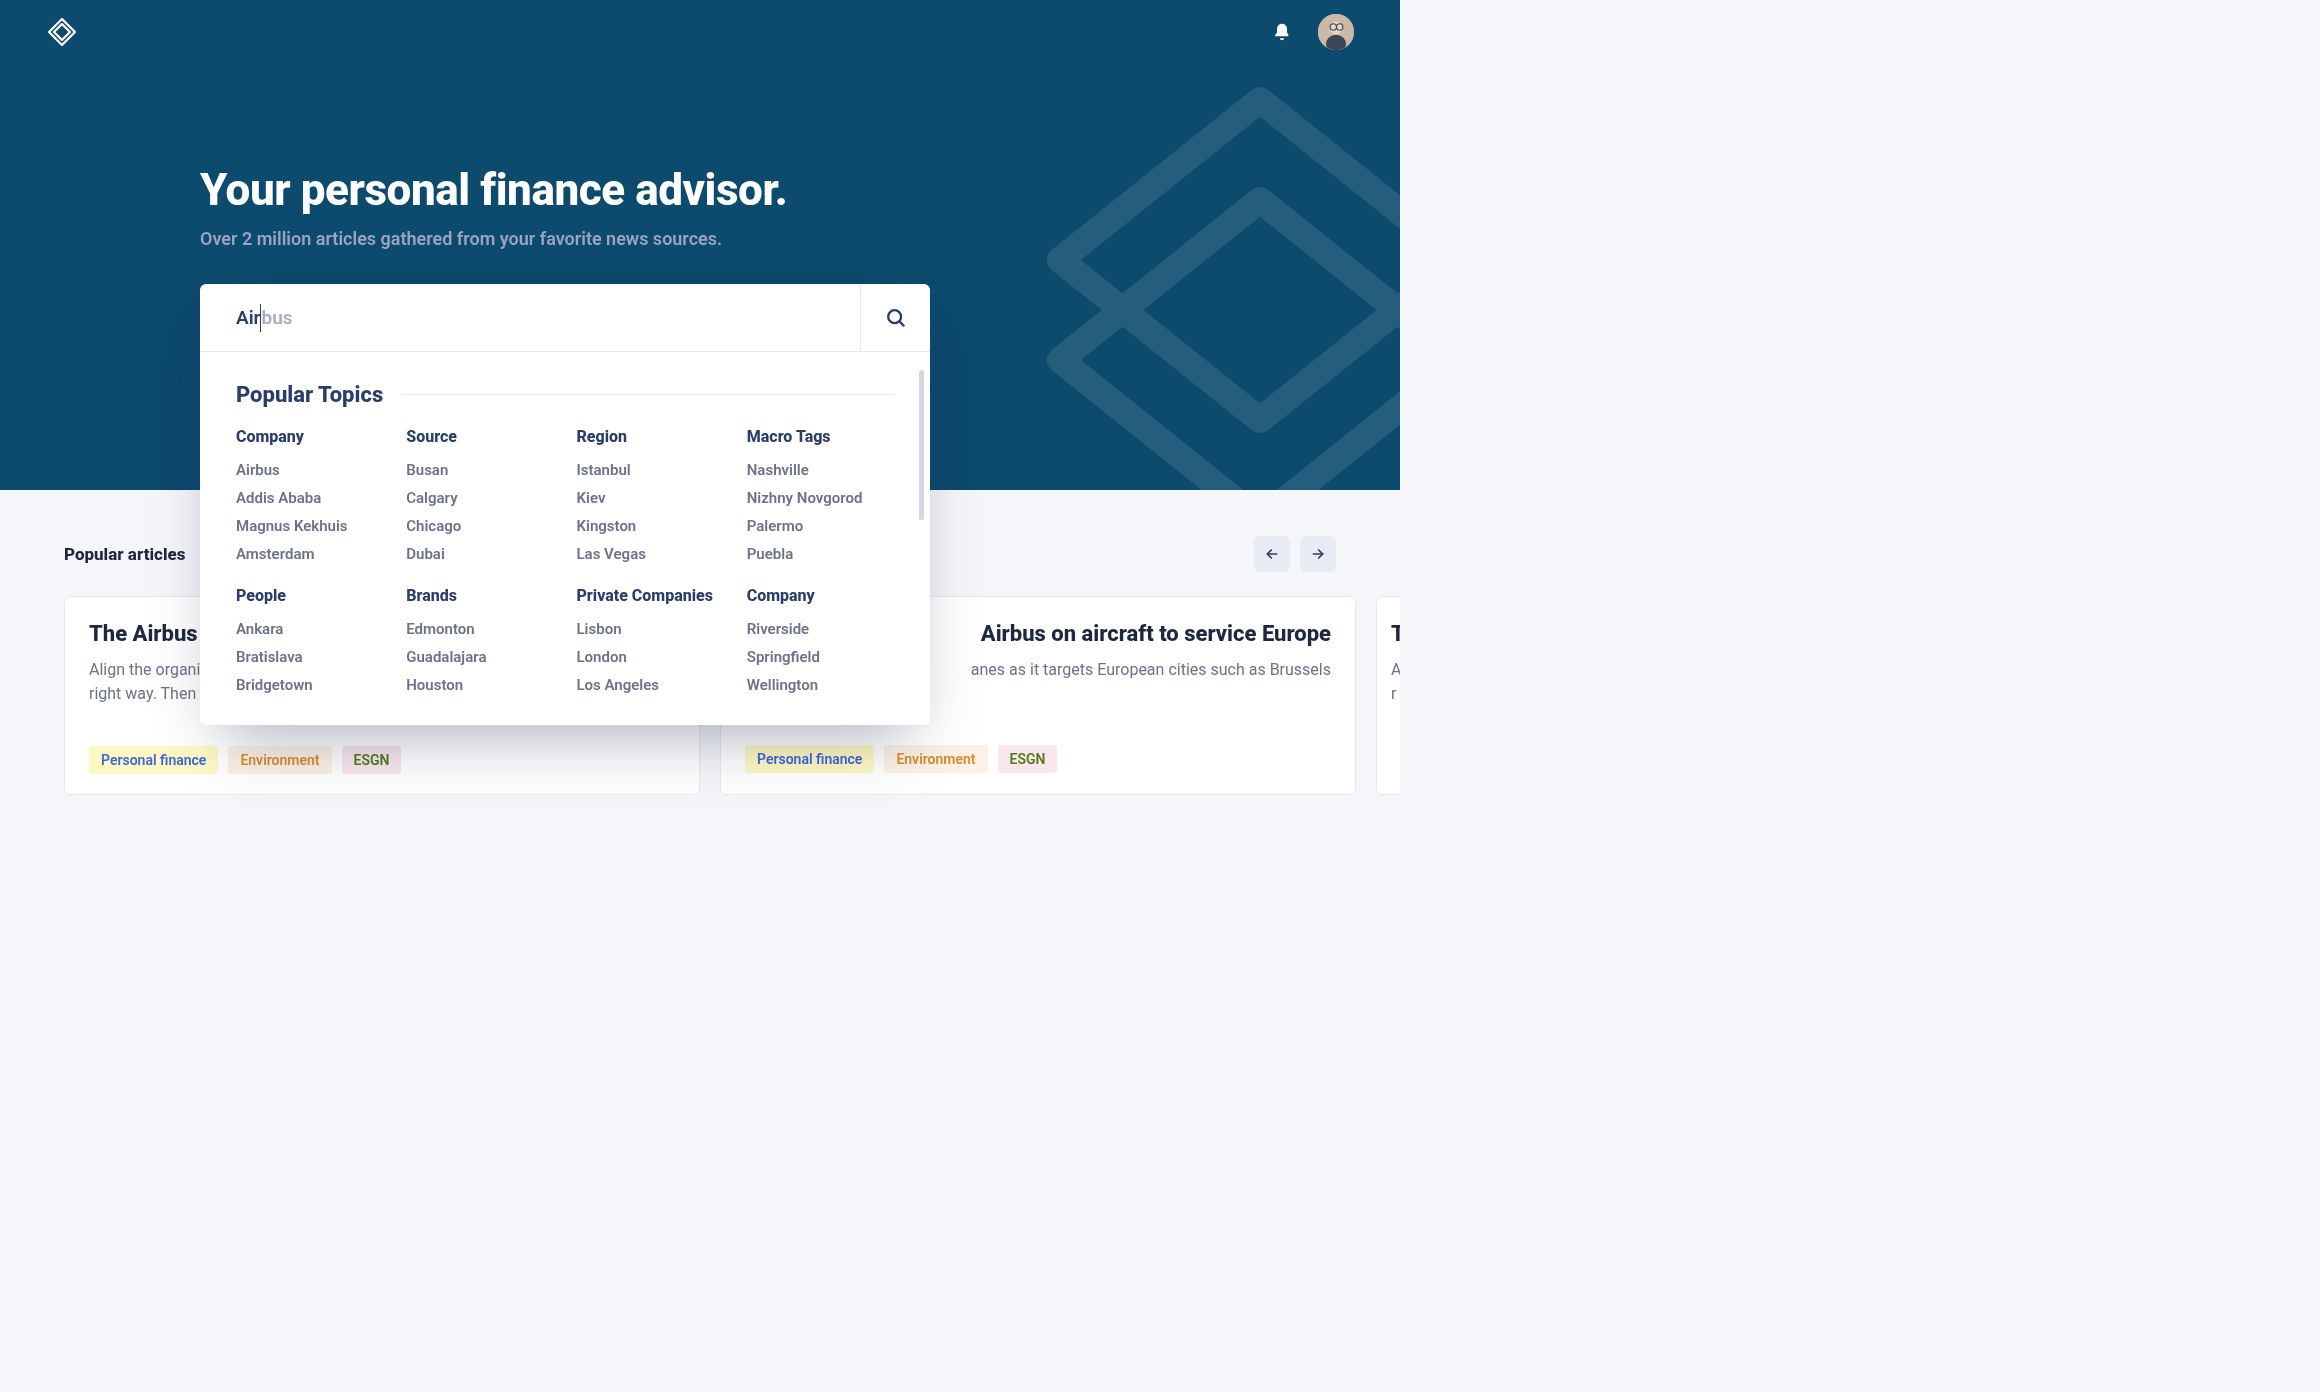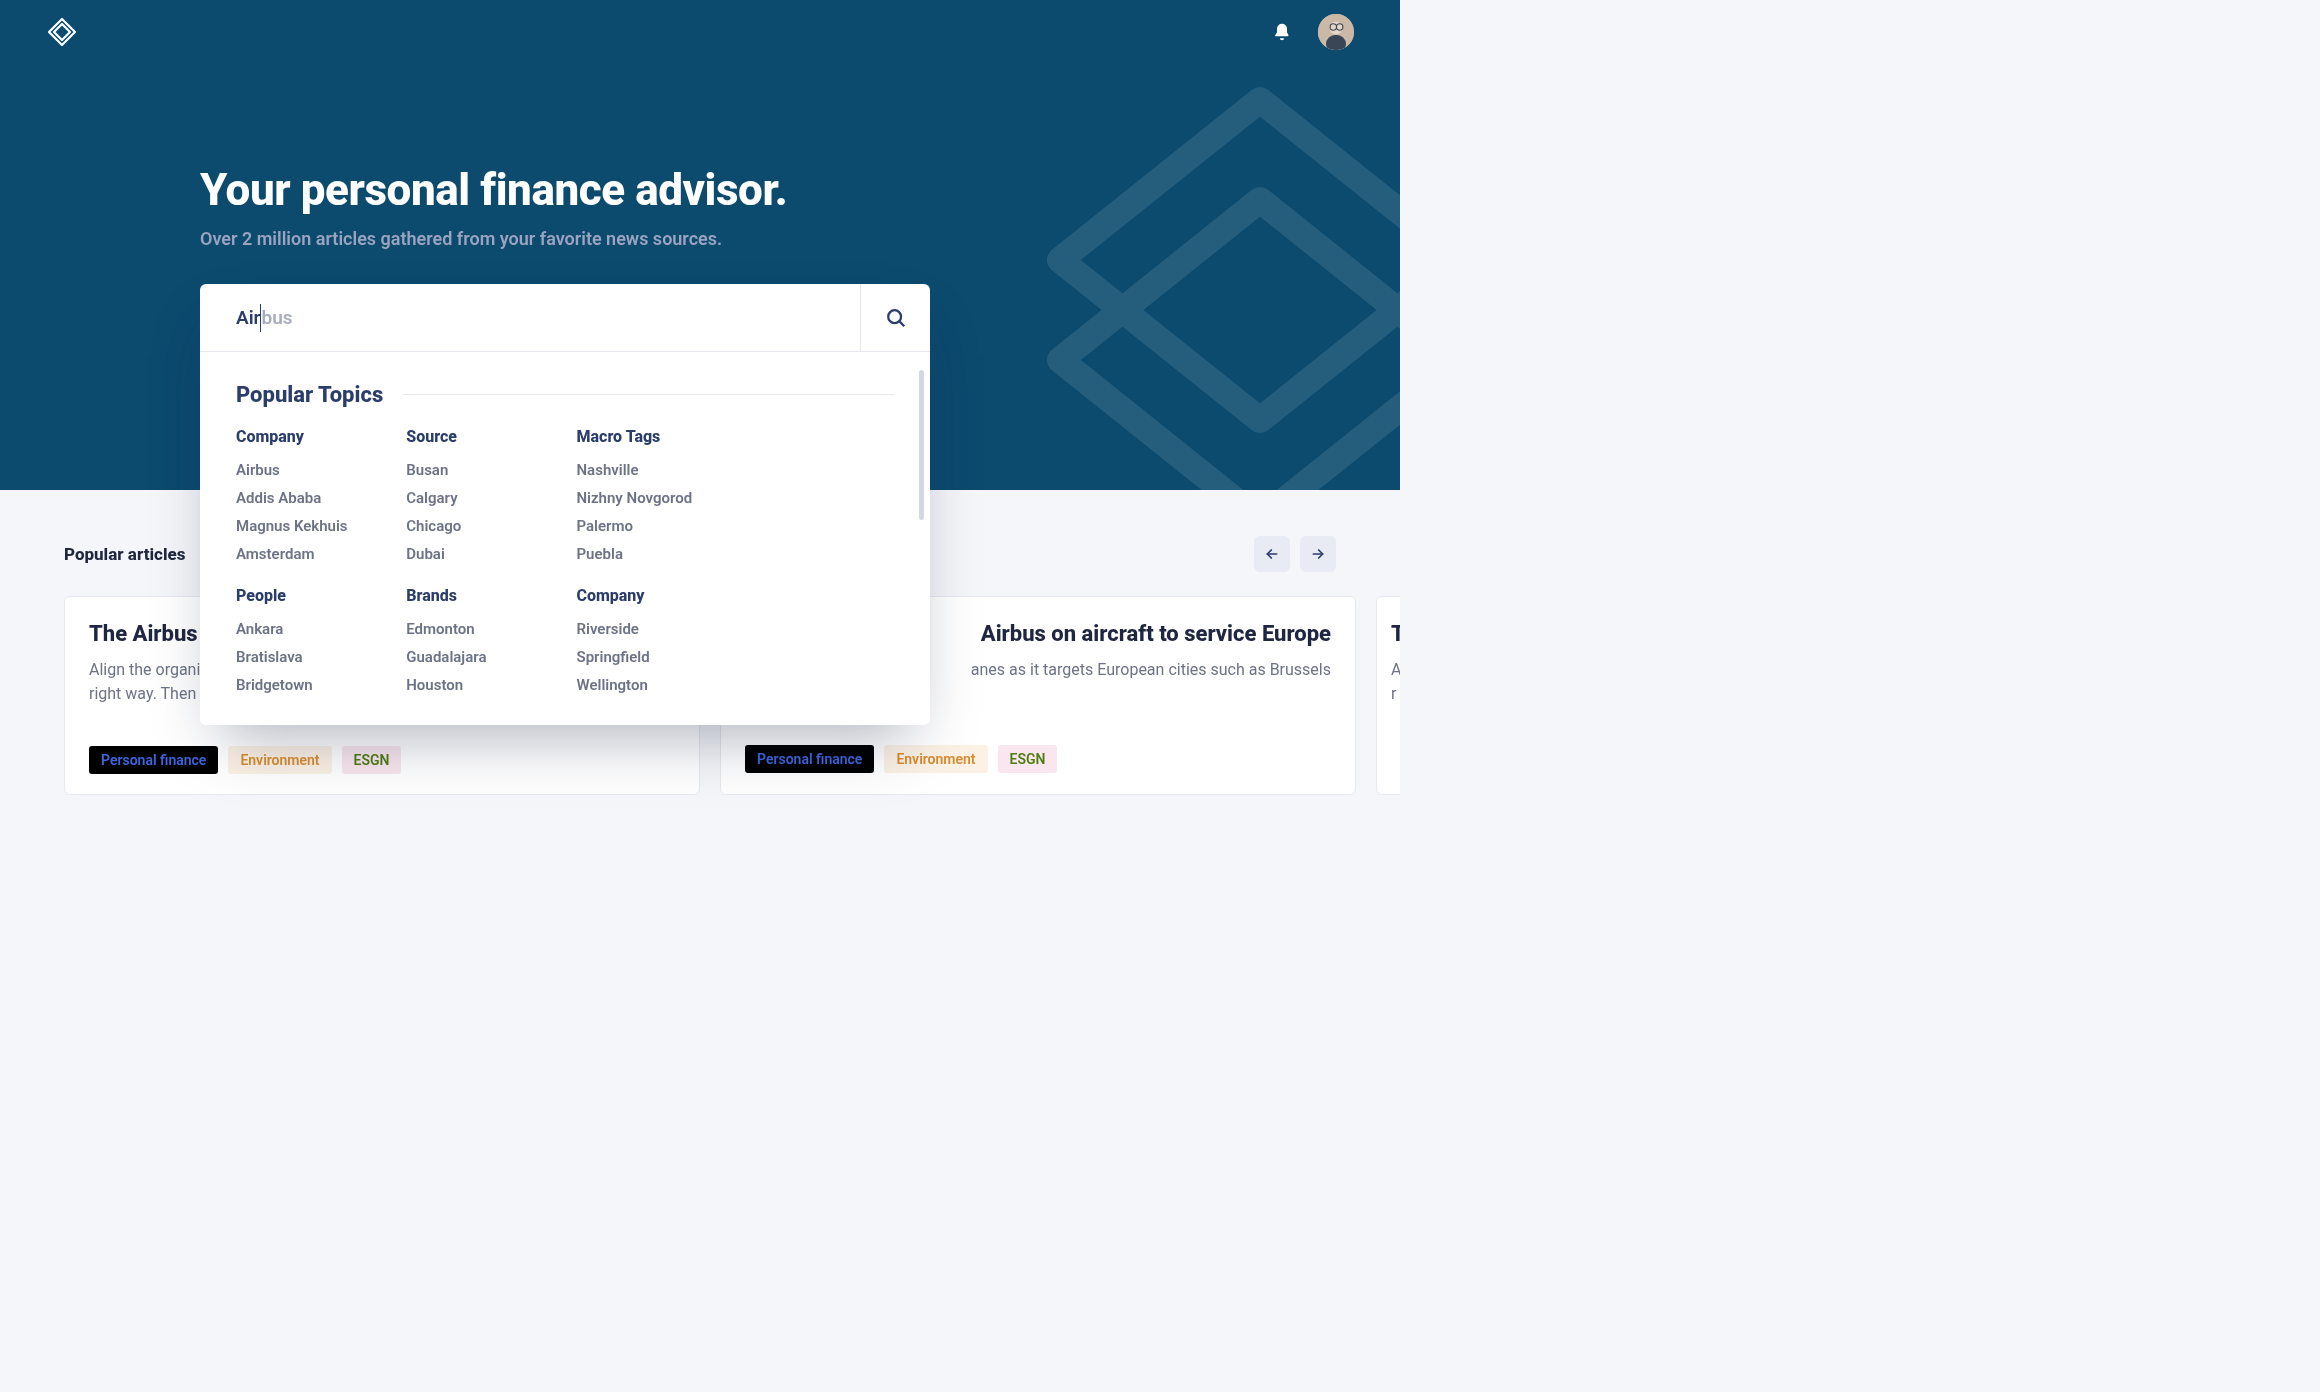--- a/index.html
+++ b/index.html
@@ -239,21 +239,21 @@
   line-height: 1.5;
   margin-bottom: 40px;
 }
 .tags { display: flex; gap: 10px; }
 .tag {
   font-size: 14px;
   font-weight: 600;
   padding: 6px 12px;
   border-radius: 3px;
 }
-.tag-blue { color: #3d66e0; background: #000000; }
+.tag-blue { color: #3d66e0; background: #fef9c3; }
 .tag-orange { color: #d98b2e; background: #fbf1e4; }
 .tag-pink { color: #4d7c0f; background: #f9e6ee; }
 </style>
 </head>
 <body>
 
 <div class="hero">
   <svg class="hero-geo" width="520" height="520" viewBox="0 0 520 520">
     <g stroke="#fff" stroke-width="26" fill="none" stroke-linejoin="round">
       <path d="M260 40 L460 200 L260 360 L60 200 Z"></path>
@@ -332,20 +332,31 @@
           <div class="dd-item">Busan</div>
           <div class="dd-item">Calgary</div>
           <div class="dd-item">Chicago</div>
           <div class="dd-item">Dubai</div>
           <div class="dd-cat-head">Brands</div>
           <div class="dd-item">Edmonton</div>
           <div class="dd-item">Guadalajara</div>
           <div class="dd-item">Houston</div>
         </div>
         <div class="dd-col">
+          <div class="dd-cat-head">Region</div>
+          <div class="dd-item">Istanbul</div>
+          <div class="dd-item">Kiev</div>
+          <div class="dd-item">Kingston</div>
+          <div class="dd-item">Las Vegas</div>
+          <div class="dd-cat-head">Private Companies</div>
+          <div class="dd-item">Lisbon</div>
+          <div class="dd-item">London</div>
+          <div class="dd-item">Los Angeles</div>
+        </div>
+        <div class="dd-col">
           <div class="dd-cat-head">Macro Tags</div>
           <div class="dd-item">Nashville</div>
           <div class="dd-item">Nizhny Novgorod</div>
           <div class="dd-item">Palermo</div>
           <div class="dd-item">Puebla</div>
           <div class="dd-cat-head">Company</div>
           <div class="dd-item">Riverside</div>
           <div class="dd-item">Springfield</div>
           <div class="dd-item">Wellington</div>
         </div>

